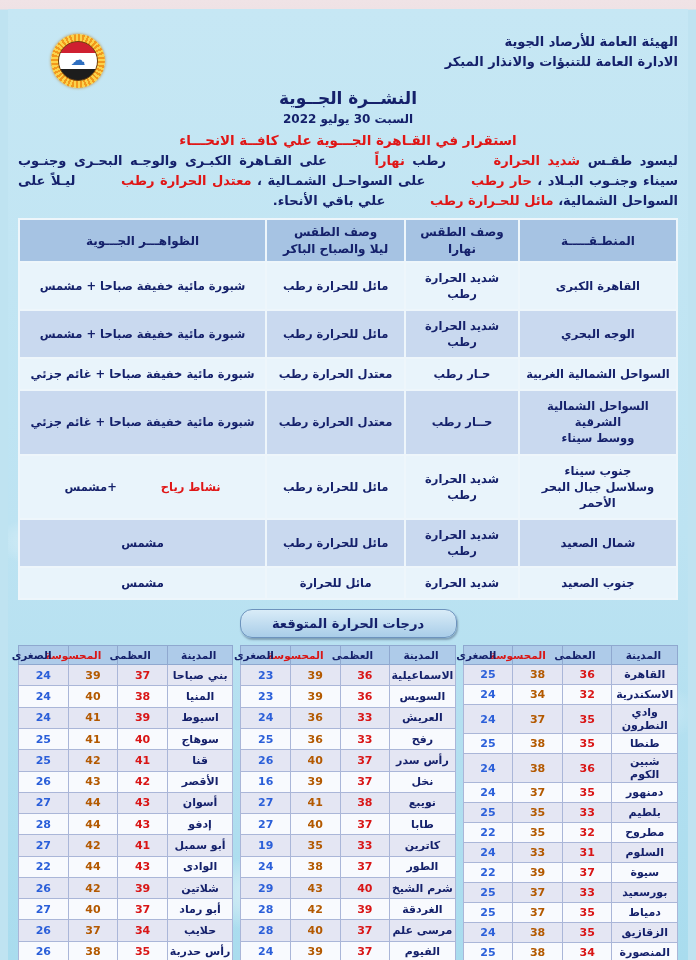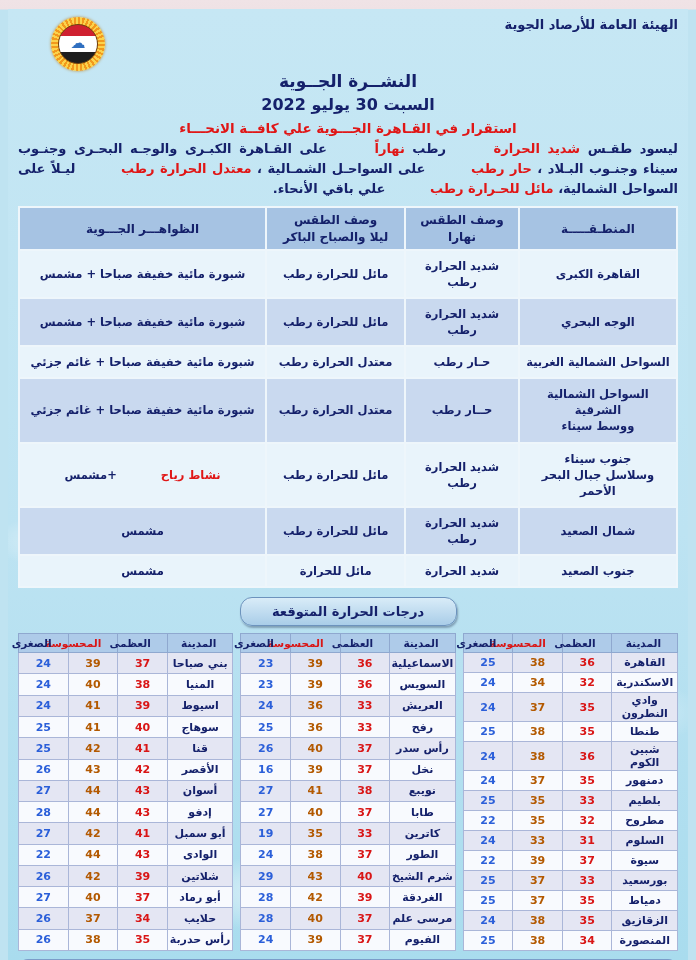--- a/index.html
+++ b/index.html
@@ -7,33 +7,33 @@
   .page{width:696px;height:960px;background:linear-gradient(180deg,#f0e3e6 0,#efe2e5 9px,#bfe3f1 10px);position:relative;}
   .doc{position:absolute;top:9px;left:8px;right:8px;bottom:0;
     background:
       radial-gradient(ellipse 140px 45px at 12% 56%, rgba(255,255,255,.75), transparent 70%),
       radial-gradient(ellipse 170px 55px at 85% 74%, rgba(255,255,255,.65), transparent 70%),
       radial-gradient(ellipse 200px 60px at 45% 93%, rgba(255,255,255,.8), transparent 70%),
       linear-gradient(180deg,#c6e7f4 0,#bde3f2 55%,#a9dcee 100%);
     padding:4px 10px 0 10px;box-sizing:border-box;direction:rtl;}
   .red{color:#e01616;padding-left:40px;}
   
-  .head-row{display:flex;align-items:flex-start;margin-top:2px;}
+  .head-row{display:flex;align-items:flex-start;margin-top:19px;}
   .org{flex:1;text-align:right;font-size:13px;font-weight:bold;color:#15216b;line-height:1.55;}
   .logo-wrap{width:120px;display:flex;justify-content:center;padding-top:2px;}
   .logo{width:54px;height:54px;border-radius:50%;
     background:repeating-conic-gradient(#f2991c 0 5deg,#fbd34c 5deg 10deg);
     display:flex;align-items:center;justify-content:center;box-shadow:0 0 3px rgba(180,120,20,.8);}
   .logo-inner{width:38px;height:38px;border-radius:50%;border:1px solid #6d3f0e;
     background:linear-gradient(180deg,#cf2030 0 30%,#ffffff 30% 70%,#1d1d1d 70% 100%);
     display:flex;align-items:center;justify-content:center;}
   .logo-cloud{font-size:15px;color:#2f6fc0;line-height:1;margin-top:-2px;}
   .ema-block{flex:1;text-align:center;font-size:13px;font-weight:bold;color:#a61c1c;padding-top:8px;line-height:1.6;direction:ltr;}
   .title{text-align:center;font-size:17px;font-weight:bold;color:#15216b;margin-top:0px;}
-  .date{text-align:center;font-size:16px;font-weight:bold;color:#15216b;margin-top:4px;}
+  .date{text-align:center;font-size:12px;font-weight:bold;color:#15216b;margin-top:4px;}
   .headline{text-align:center;font-size:13.5px;font-weight:bold;color:#e01616;margin-top:6px;}
   .paragraph{font-size:13px;font-weight:bold;color:#15216b;text-align:justify;line-height:1.55;margin-top:3px;}
   .paragraph .red{color:#e01616;}
   
   table.region-table{width:100%;border-collapse:collapse;margin-top:7px;table-layout:fixed;direction:rtl;}
   table.region-table th{background:#a6c3e3;color:#15216b;font-size:12px;font-weight:bold;padding:4px 2px;
     border:2px solid #eef6fb;white-space:pre-line;line-height:1.35;}
   table.region-table td{font-size:11.5px;font-weight:bold;color:#15216b;text-align:center;vertical-align:middle;
     padding:7px 3px;border:2px solid #eef6fb;white-space:pre-line;line-height:1.4;}
   tr.alt0{background:#e9f4fb;}
@@ -60,20 +60,21 @@
 </style>
 </head>
 <body>
 
 <div class="page">
   <div class="doc">
 
     <div class="head-row">
       <div class="org">
         <div>الهيئة العامة للأرصاد الجوية</div>
+        <div>الادارة العامة للتنبؤات والانذار المبكر</div>
       </div>
       <div class="logo-wrap">
         <div class="logo">
           <div class="logo-inner">
             <span class="logo-cloud">☁</span>
           </div>
         </div>
       </div>
     </div>
 

